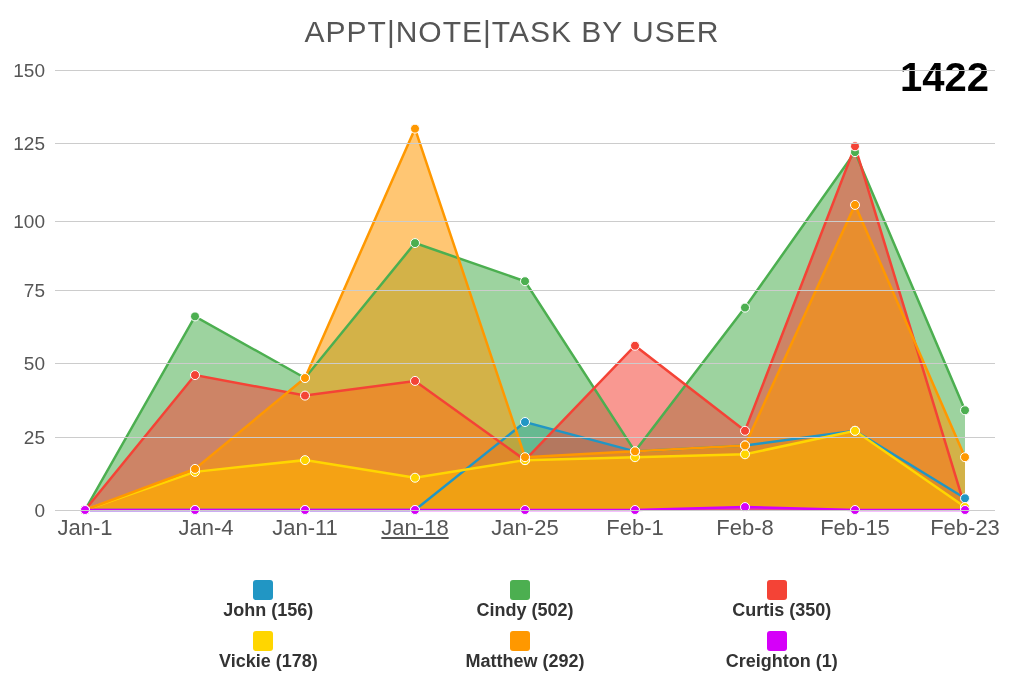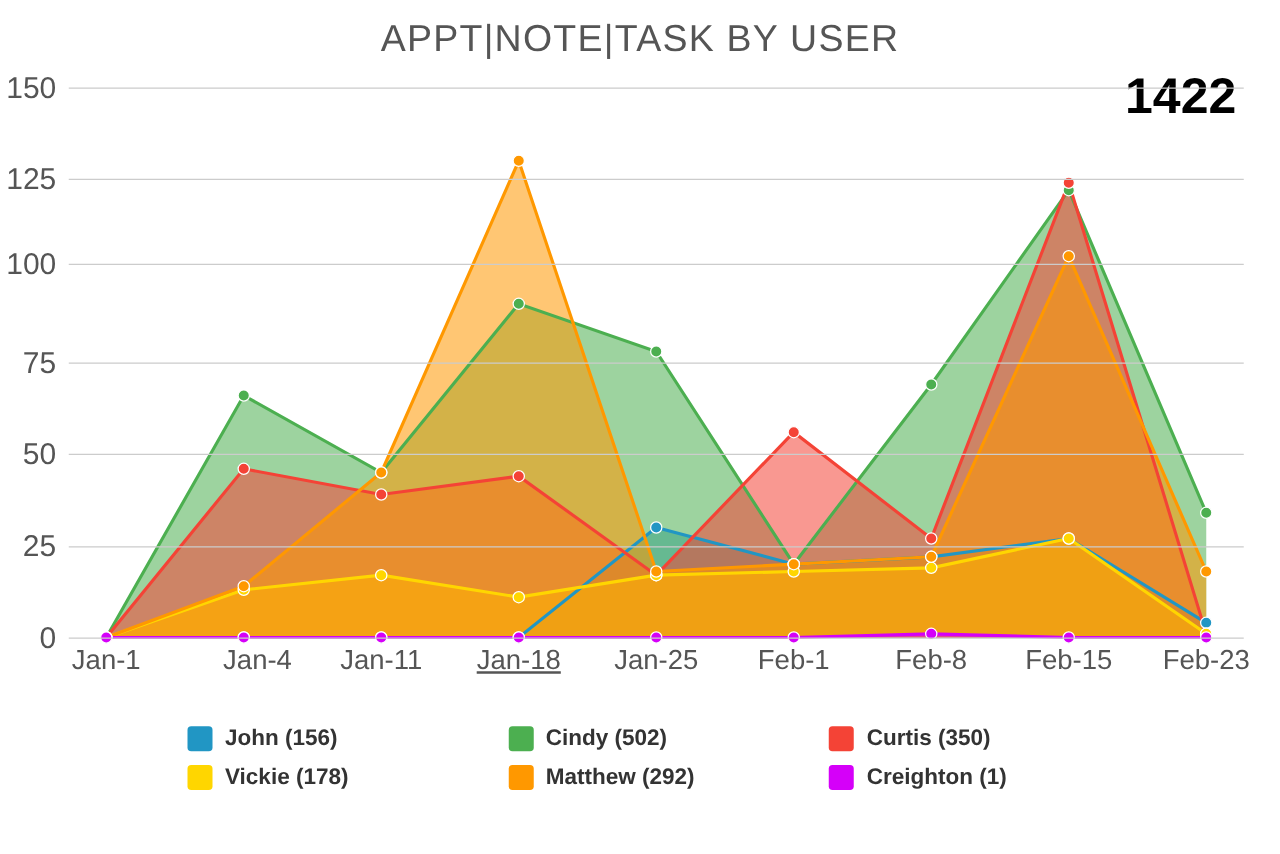--- a/index.html
+++ b/index.html
@@ -46,21 +46,21 @@
     position: absolute;
     left: 0;
     width: 100%;
     border-top: 1px solid #cccccc;
   }
   .ylabel {
     position: absolute;
     right: 100%;
     margin-right: 10px;
     transform: translateY(-50%);
-    font-size: 24px;
+    font-size: 19px;
     color: #555;
     text-align: right;
     width: 40px;
   }
   .xaxis-labels {
     position: absolute;
     left: 55px;
     top: 515px;
     width: 940px;
     height: 30px;
@@ -81,20 +81,21 @@
     display: grid;
     grid-template-columns: repeat(3, 1fr);
     gap: 10px 20px;
   }
   .legend-item {
     display: flex;
     align-items: center;
     font-size: 18px;
     font-weight: 700;
     color: #333;
+    flex-direction: column;
   }
   .legend-swatch {
     width: 20px;
     height: 20px;
     border-radius: 3px;
     margin-right: 10px;
     flex-shrink: 0;
   }
   svg.chart-svg {
     position: absolute;
@@ -184,21 +185,21 @@
       </div>
       <div class="gridline" style="top: 366.667px;">
         <div class="ylabel">25</div>
       </div>
       <div class="gridline" style="top: 293.333px;">
         <div class="ylabel">50</div>
       </div>
       <div class="gridline" style="top: 220px;">
         <div class="ylabel">75</div>
       </div>
-      <div class="gridline" style="top: 141px;">
+      <div class="gridline" style="top: 151px;">
         <div class="ylabel">100</div>
       </div>
       <div class="gridline" style="top: 73.3333px;">
         <div class="ylabel">125</div>
       </div>
       <div class="gridline" style="top: 0px;">
         <div class="ylabel">150</div>
       </div>
     </div>
 

